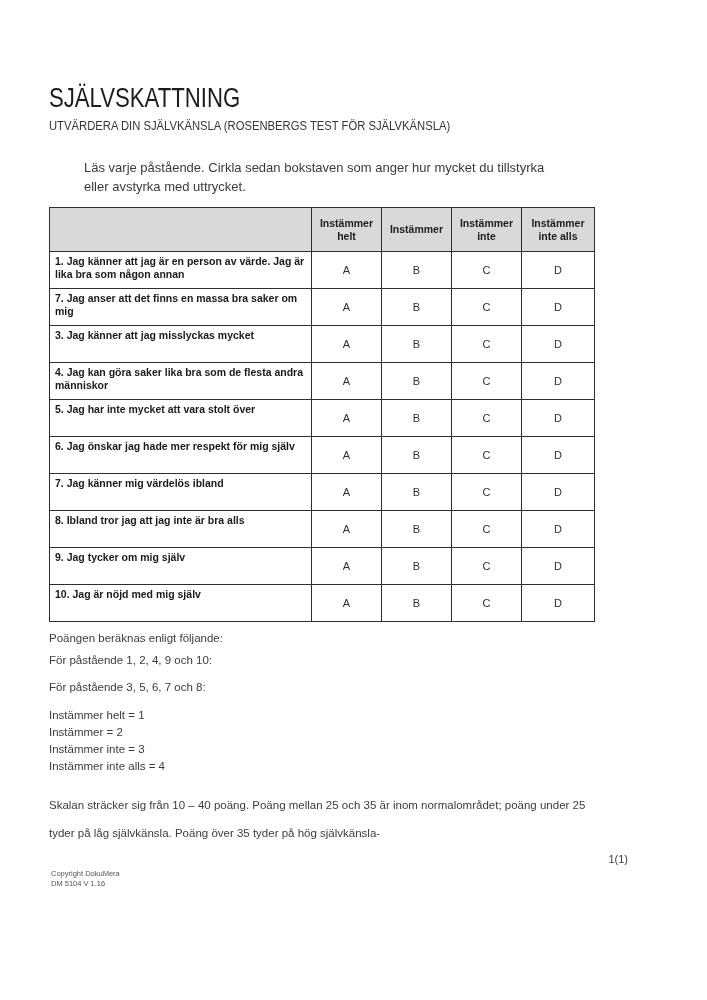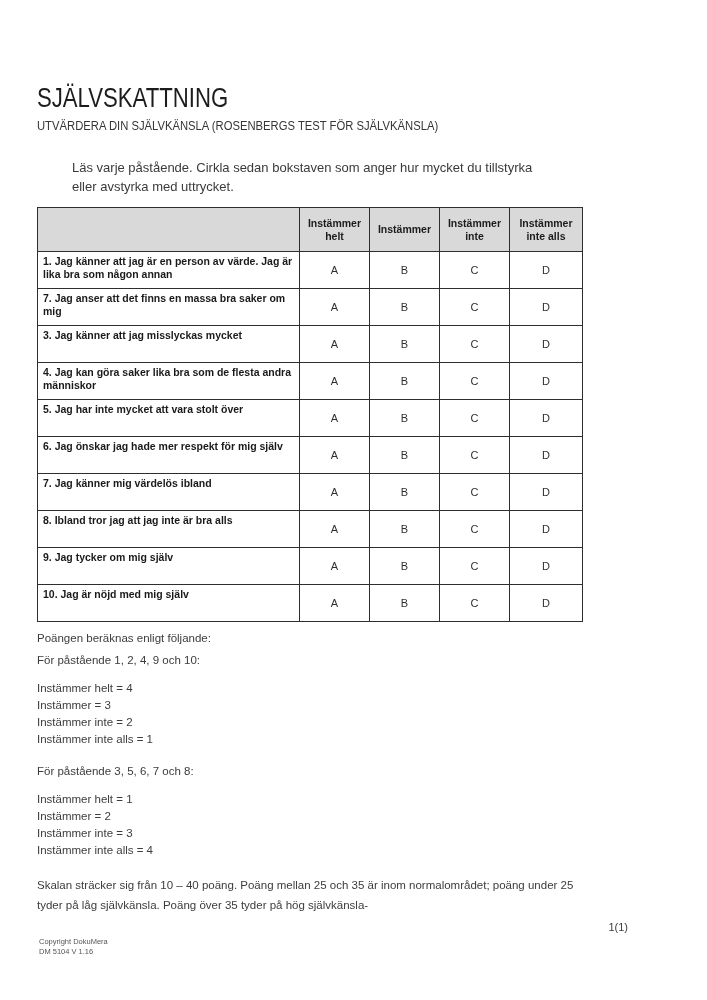--- a/index.html
+++ b/index.html
@@ -9,21 +9,21 @@
     --text-strong:#1c1c1c;
   }
   *{box-sizing:border-box;}
   html,body{margin:0;padding:0;background:#ffffff;}
   .page{
     position:relative;
     width:707px;height:1000px;
     background:#fff;
     font-family:"Liberation Sans",sans-serif;
     color:var(--text-main);
-    padding:84px 79px 0 37px;
+    padding:84px 79px 0 49px;
     overflow:hidden;
   }
   .title{
     margin:0;
     font-size:27px;
     font-weight:500;
     letter-spacing:0;
     line-height:28px;
     color:var(--text-strong);
     transform:scaleX(0.82);
@@ -90,21 +90,21 @@
     color:var(--text-main);
   }
   .scoring-intro{margin-top:9px;margin-bottom:7px;}
   .group-heading{margin-bottom:12px;}
   .score-list{margin:0 0 16px 0;}
   .score-list .body-line{line-height:17px;}
   .note{
     margin:12px 0 0 0;
     width:553px;
     font-size:11.5px;
-    line-height:20px;
+    line-height:28px;
     color:var(--text-main);
   }
   .page-number{
     margin-top:6px;
     text-align:right;
     font-size:11px;
     color:#3c3c3c;
   }
   .footer{
     margin:4px 0 0 2px;
@@ -210,26 +210,20 @@
         <td class="opt">B</td>
         <td class="opt">C</td>
         <td class="opt">D</td>
       </tr>
     </tbody>
   </table>
 
   <p class="body-line scoring-intro">Poängen beräknas enligt följande:</p>
 
   <p class="body-line group-heading">För påstående 1, 2, 4, 9 och 10:</p>
-  <div class="score-list">
-    <div class="body-line">Instämmer helt = 4</div>
-    <div class="body-line">Instämmer = 3</div>
-    <div class="body-line">Instämmer inte = 2</div>
-    <div class="body-line">Instämmer inte alls = 1</div>
-  </div>
 
   <p class="body-line group-heading">För påstående 3, 5, 6, 7 och 8:</p>
   <div class="score-list">
     <div class="body-line">Instämmer helt = 1</div>
     <div class="body-line">Instämmer = 2</div>
     <div class="body-line">Instämmer inte = 3</div>
     <div class="body-line">Instämmer inte alls = 4</div>
   </div>
 
   <p class="note">Skalan sträcker sig från 10 – 40 poäng. Poäng mellan 25 och 35 är inom normalområdet; poäng under 25 tyder på låg självkänsla. Poäng över 35 tyder på hög självkänsla-</p>

